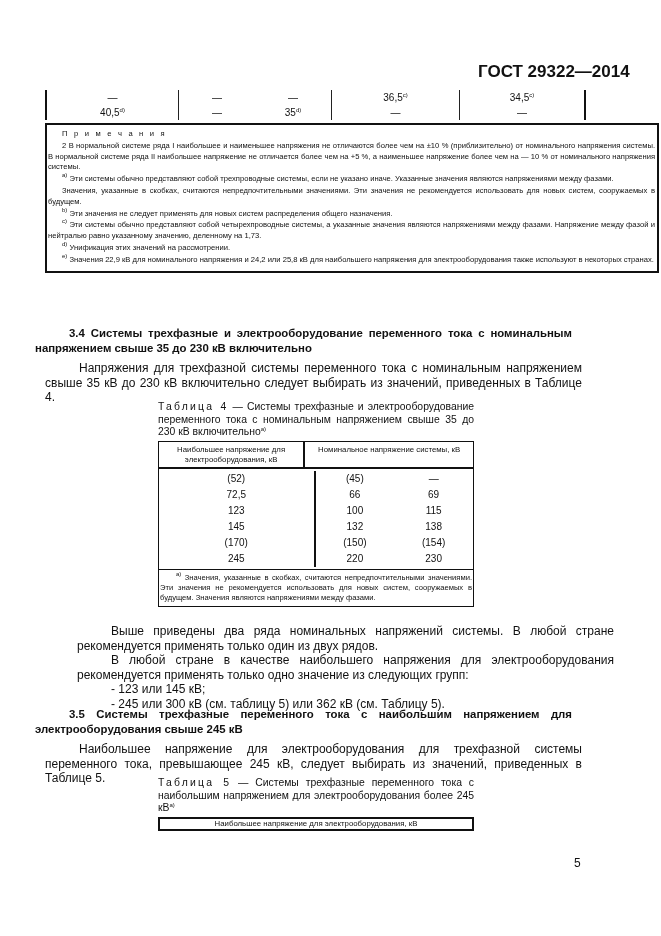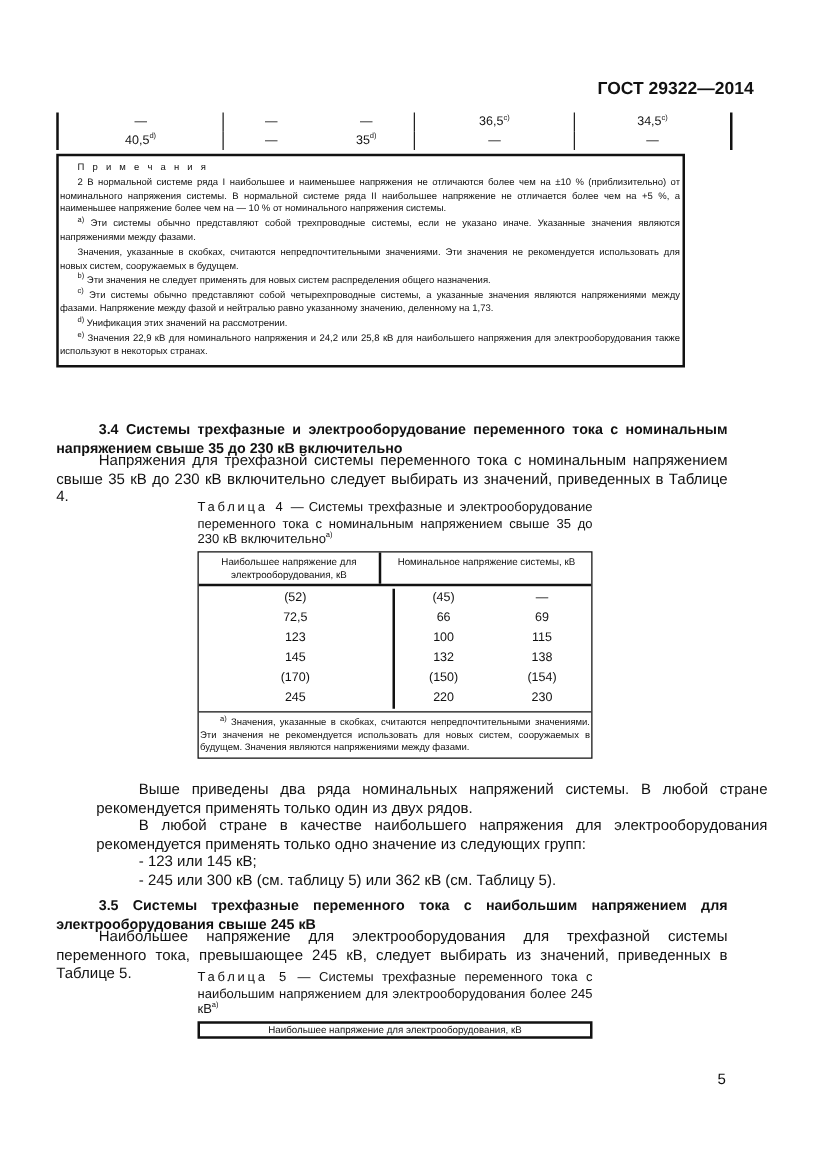--- a/index.html
+++ b/index.html
@@ -1,34 +1,34 @@
 <!DOCTYPE html>
 <html><head>
 <meta charset="utf-8">
 <style>
   html, body { margin: 0; padding: 0; background: #ffffff; }
   body { width: 661px; height: 936px; position: relative; overflow: hidden;
          font-family: "Liberation Sans", sans-serif; color: #111; }
   .abs { position: absolute; }
-  .hdr { left: 478px; top: 62px; font-weight: bold; font-size: 14px; }
+  .hdr { left: 478px; top: 62px; font-weight: bold; font-size: 17px; }
   sup { font-size: 6px; vertical-align: super; line-height: 0; }
 
   
   .t-top { left: 45px; top: 90px; width: 537px; border-left: 2px solid #111; border-right: 2px solid #111; }
   .t-top .row { display: flex; height: 15px; font-size: 10px; line-height: 15px; }
   .t-top .c { text-align: center; border-right: 1px solid #222; box-sizing: border-box; }
   .t-top .c:last-child { border-right: none; }
   .t-top .c1 { width: 132px; } .t-top .c2 { width: 76px; border-right:none; } .t-top .c3 { width: 77px; }
   .t-top .c4 { width: 128px; } .t-top .c5 { width: 124px; }
-  .notes { left: 45px; top: 123px; width: 503px; box-sizing: border-box;
+  .notes { left: 45px; top: 123px; width: 614px; box-sizing: border-box;
            border: 2px solid #111; border-top: 2.5px solid #111; padding: 4px 2px 4px 1px; font-size: 7.6px; line-height: 10.8px; }
   .notes p { margin: 0 0 1px 0; text-align: justify; text-indent: 14px; }
   .notes .spaced { letter-spacing: 2.2px; }
 
-  .h3 { left: 45px; width: 537px; font-weight: bold; font-size: 11.4px; line-height: 14.5px; text-align: justify; text-indent: 34px; margin-top: 11px; }
+  .h3 { left: 35px; width: 537px; font-weight: bold; font-size: 11.4px; line-height: 14.5px; text-align: justify; text-indent: 34px; }
   .para { left: 45px; width: 537px; font-size: 12px; line-height: 14.5px; text-align: justify; }
   .para p { margin: 0; text-indent: 34px; }
   .para p.li { text-indent: 0; padding-left: 34px; }
 
   .cap { left: 158px; width: 316px; font-size: 10.4px; line-height: 12.5px; text-align: justify; }
   .cap .sp { letter-spacing: 2.2px; }
 
   .t4 { left: 158px; top: 441px; width: 316px; border: 1.5px solid #111; box-sizing: border-box; }
   .t4 .head { display: flex; border-bottom: 2px solid #111; font-size: 7.8px; line-height: 10px; }
   .t4 .head div { text-align: center; padding: 3px 2px 2px; box-sizing: border-box; }

